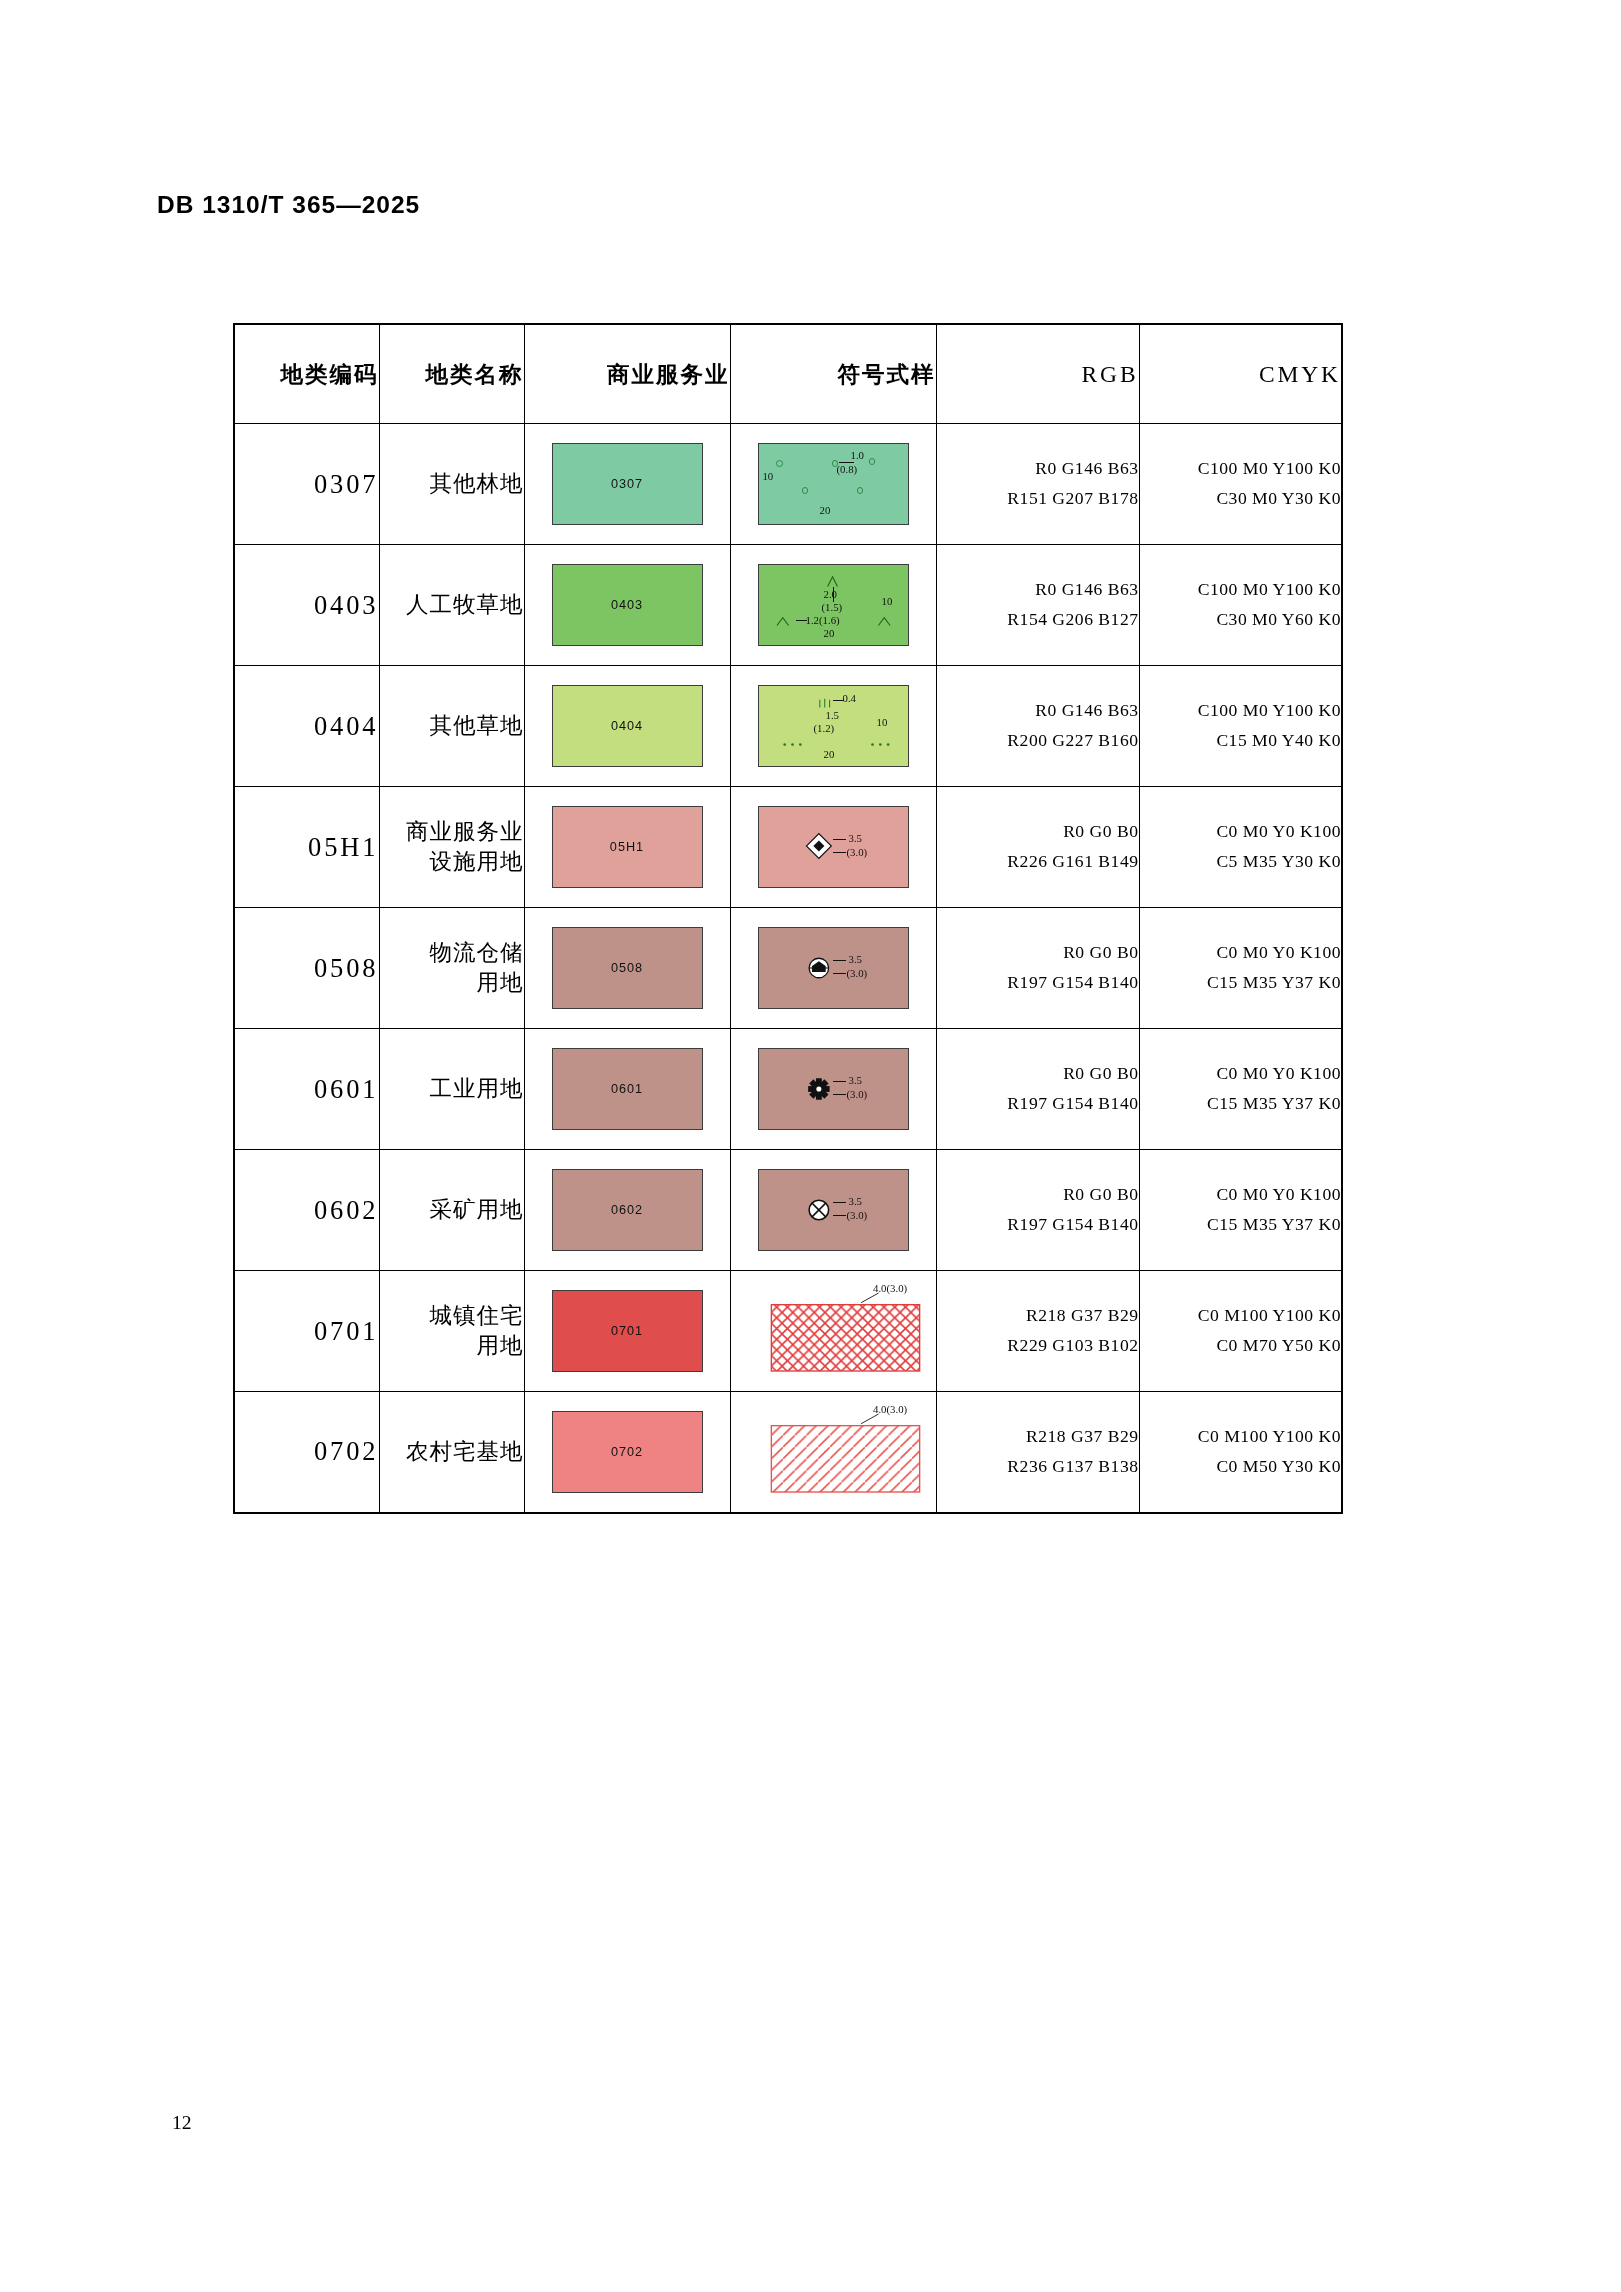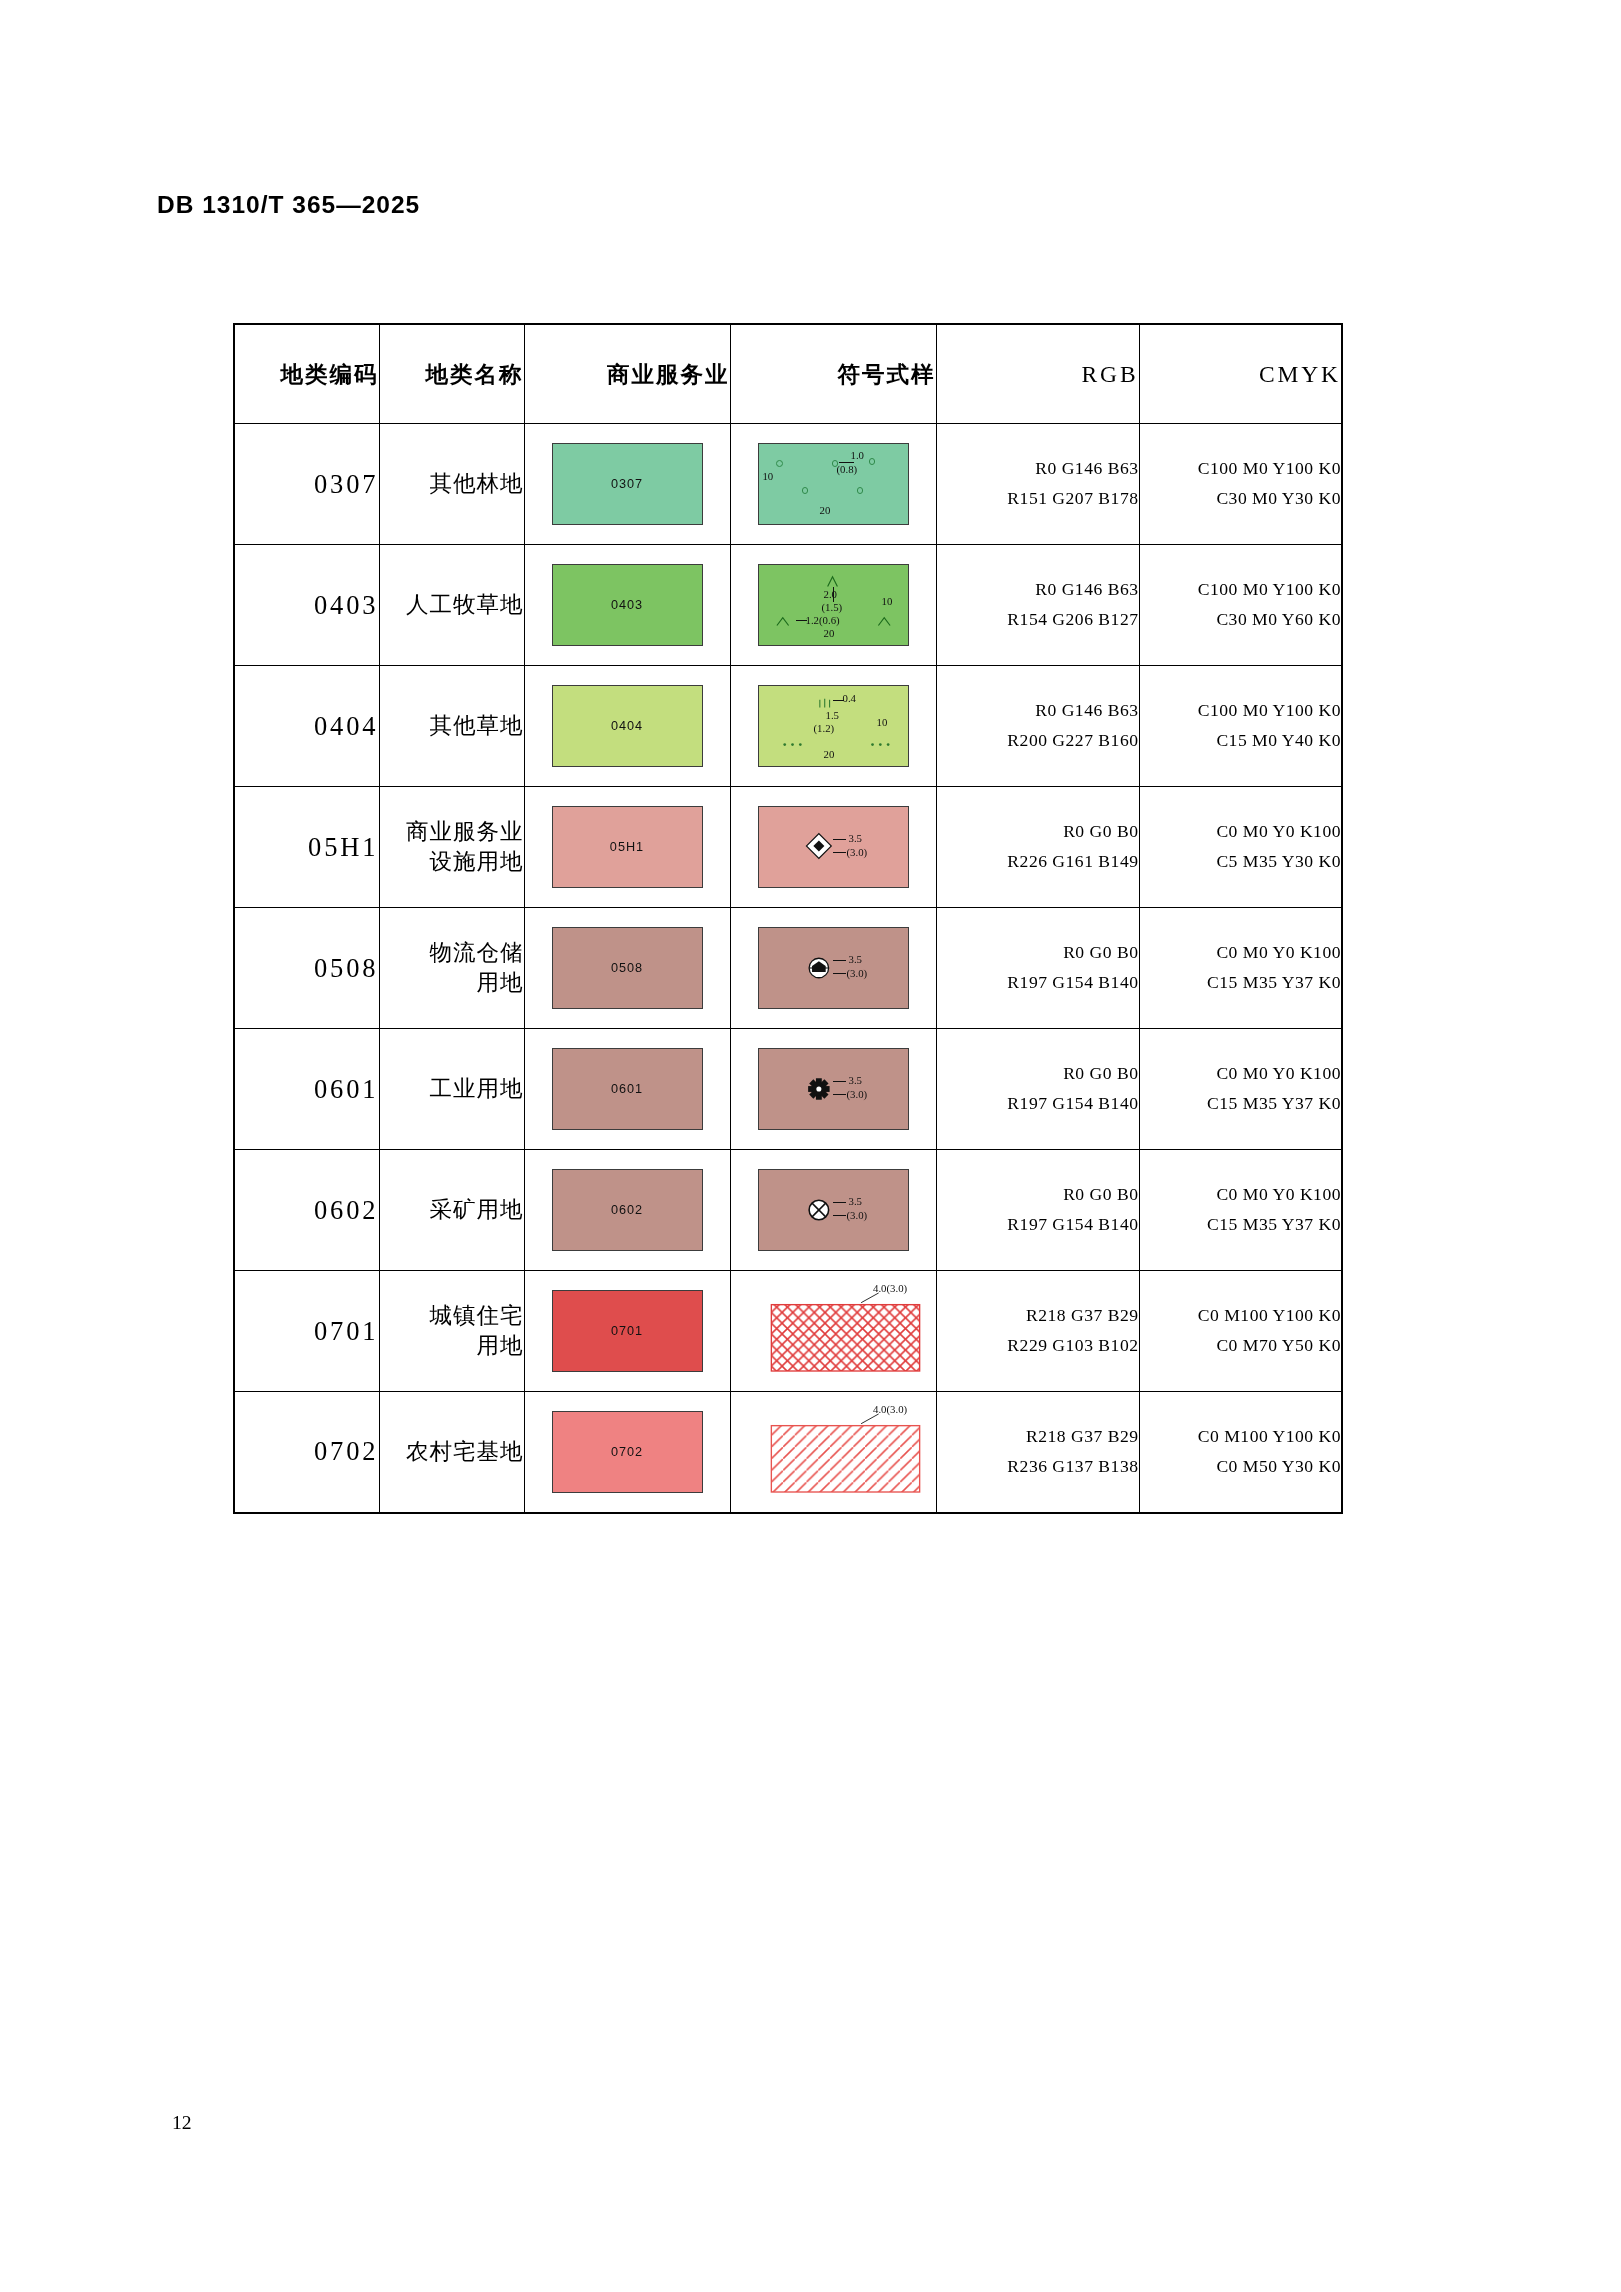--- a/index.html
+++ b/index.html
@@ -214,21 +214,21 @@
             <svg width="149" height="80" style="position:absolute;left:0;top:0;" viewBox="0 0 152 82">
               <path d="M70 22 L75 12 L80 22" fill="none" stroke="#1c6b1c" stroke-width="1.2"></path>
               <path d="M18 62 L24 54 L30 62" fill="none" stroke="#1c6b1c" stroke-width="1.2"></path>
               <path d="M122 62 L128 54 L134 62" fill="none" stroke="#1c6b1c" stroke-width="1.2"></path>
             </svg>
             <span class="vtick" style="left:74px;top:21.6px;height:15.7px;"></span>
             <span class="t" style="left:65px;top:23.5px;">2.0</span>
             <span class="t" style="left:63px;top:37px;">(1.5)</span>
             <span class="t" style="left:123px;top:31px;">10</span>
             <span class="dash" style="left:37px;top:55px;width:11.8px;"></span>
-            <span class="t" style="left:47px;top:50px;">1.2(0.6)</span>
+            <span class="t" style="left:47px;top:50px;">1.2(1.6)</span>
             <span class="t" style="left:65px;top:63px;">20</span>
           </div>
         </td>
         <td class="rgb">
           <div>R0 G146 B63</div>
           <div>R154 G206 B127</div>
         </td>
         <td class="cmyk">
           <div>C100 M0 Y100 K0</div>
           <div>C30 M0 Y60 K0</div>

